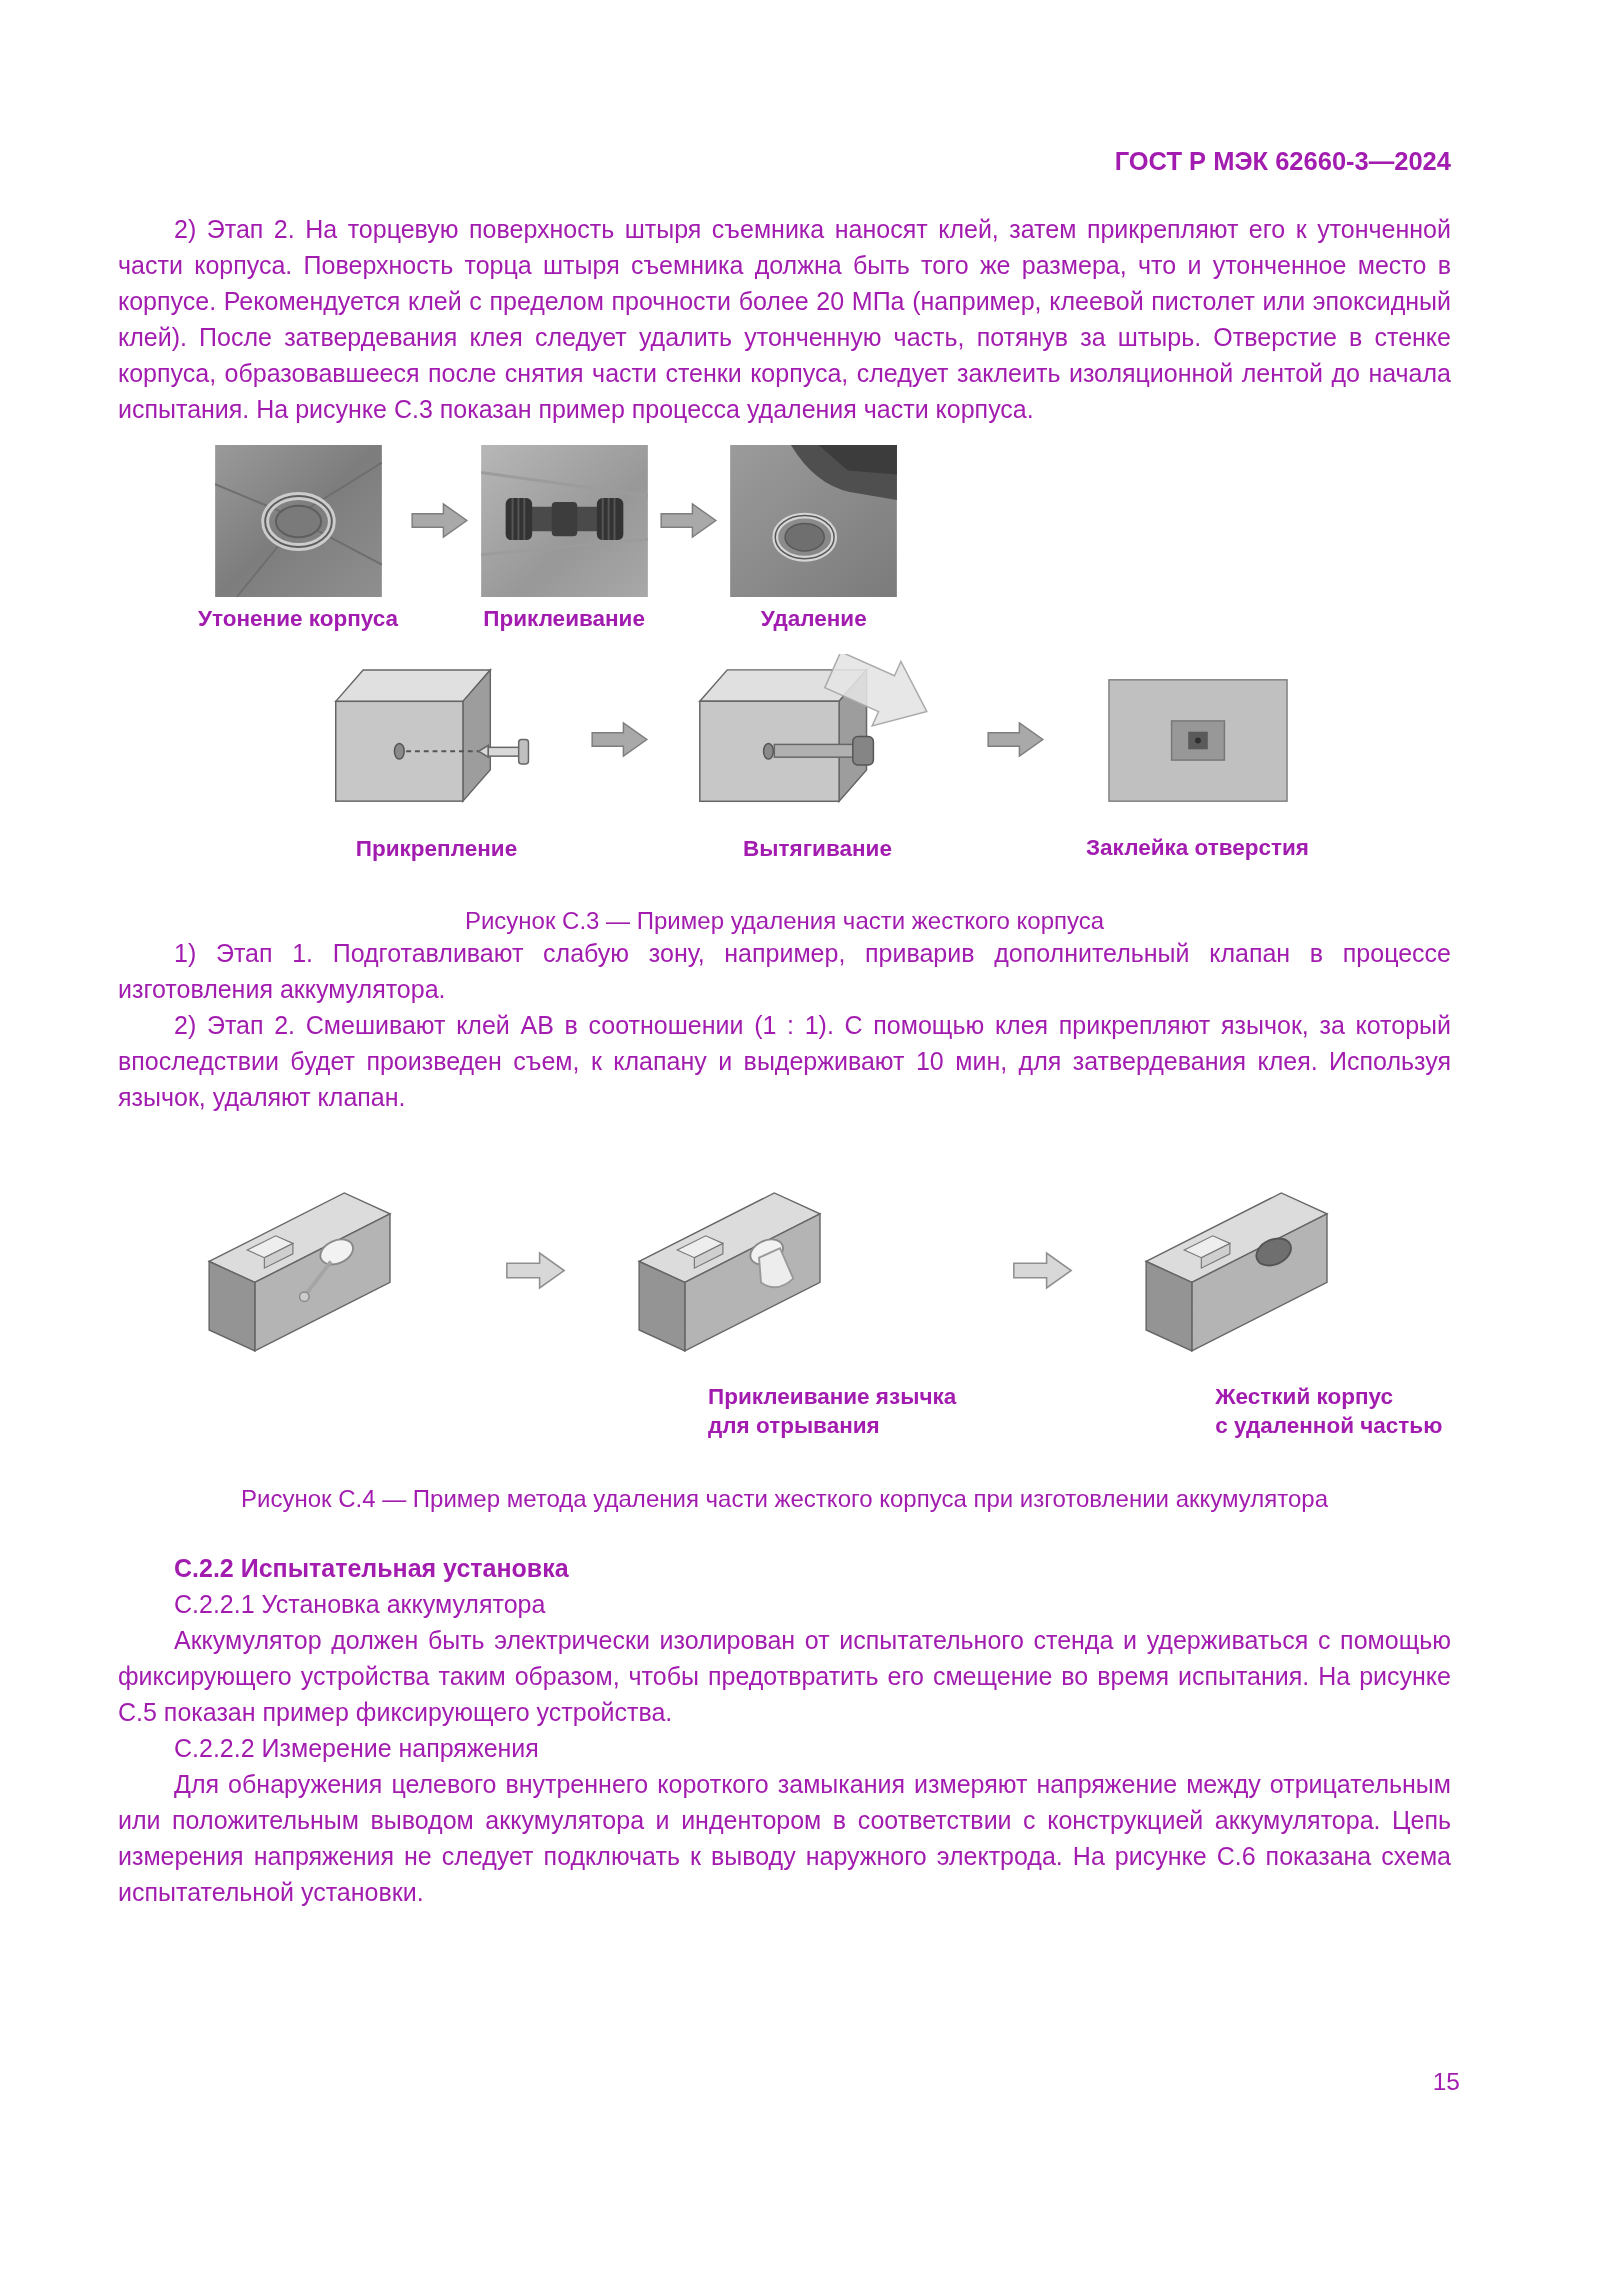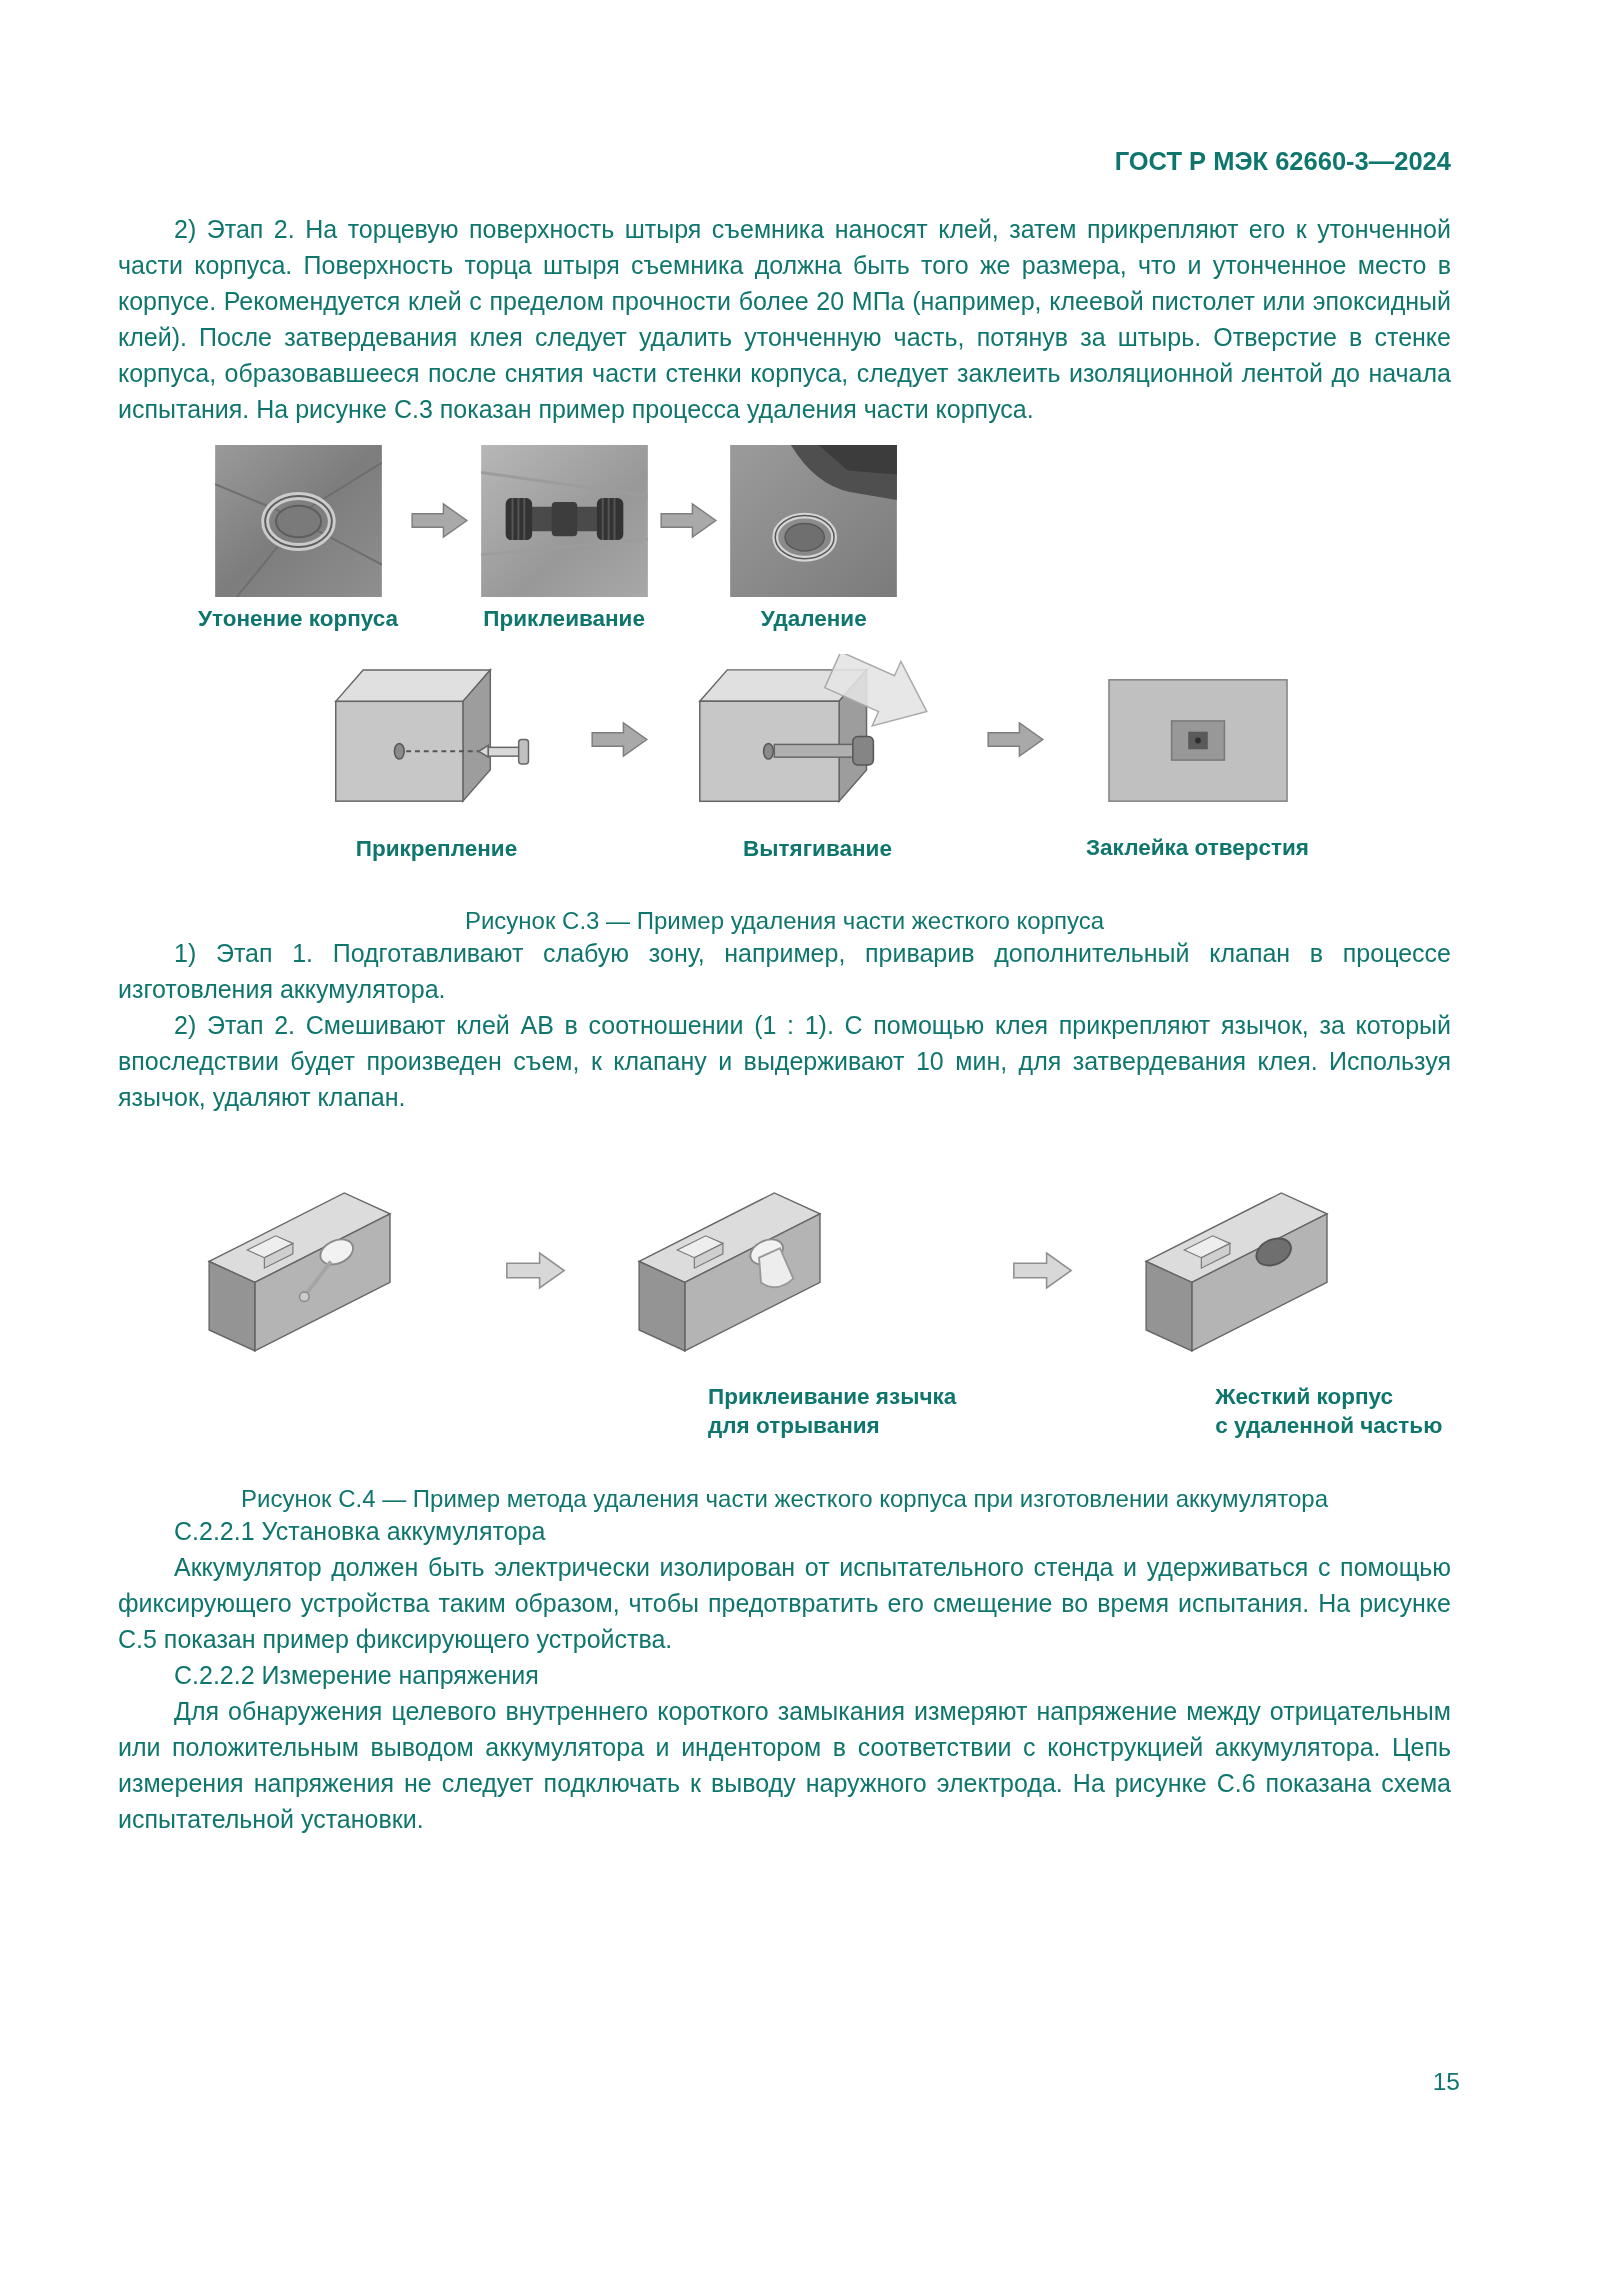--- a/index.html
+++ b/index.html
@@ -1,19 +1,19 @@
 <!DOCTYPE html>
 <html><head>
 <meta charset="utf-8">
 <style>
   * { box-sizing: border-box; }
   html,body { margin:0; padding:0; background:#ffffff; }
   .page {
     position:relative; width:1621px; height:2293px; background:#ffffff;
-    font-family:"Liberation Sans","DejaVu Sans",sans-serif; color:#0f766e; overflow:hidden;
+    font-family:"Liberation Sans","DejaVu Sans",sans-serif; color:#a21caf; overflow:hidden;
   }
   .content { position:absolute; left:118px; top:0; width:1333px; }
   .doc-header { margin-top:147px; text-align:right; font-weight:700; font-size:25.5px; }
   .para { font-size:25px; line-height:36px; text-align:justify; text-indent:56px; margin:0; }
   .para.first { margin-top:35px; }
   .para.cont { margin-top:0; }
   .para.gap { margin-top:33px; }
 
   .fig-row { display:flex; align-items:flex-start; }
   .row-photos { margin-top:17.6px; margin-left:80px; }
@@ -223,20 +223,21 @@
         </svg>
         <div class="fig4-label">
           <div>Жесткий корпус</div>
           <div>с удаленной частью</div>
         </div>
       </div>
     </div>
 
     <div class="caption">Рисунок С.4 — Пример метода удаления части жесткого корпуса при изготовлении аккумулятора</div>
 
+    <p class="h-bold">С.2.2  Испытательная установка</p>
     <p class="h-plain">С.2.2.1  Установка аккумулятора</p>
     <p class="para cont">Аккумулятор должен быть электрически изолирован от испытательного стенда и удерживаться с помощью фиксирующего устройства таким образом, чтобы предотвратить его смещение во время испытания. На рисунке С.5 показан пример фиксирующего устройства.</p>
     <p class="h-plain">С.2.2.2  Измерение напряжения</p>
     <p class="para cont">Для обнаружения целевого внутреннего короткого замыкания измеряют напряжение между отрицательным или положительным выводом аккумулятора и индентором в соответствии с конструкцией аккумулятора. Цепь измерения напряжения не следует подключать к выводу наружного электрода. На рисунке С.6 показана схема испытательной установки.</p>
 
   </div>
 
   <div class="page-number">15</div>
 </div>
 

